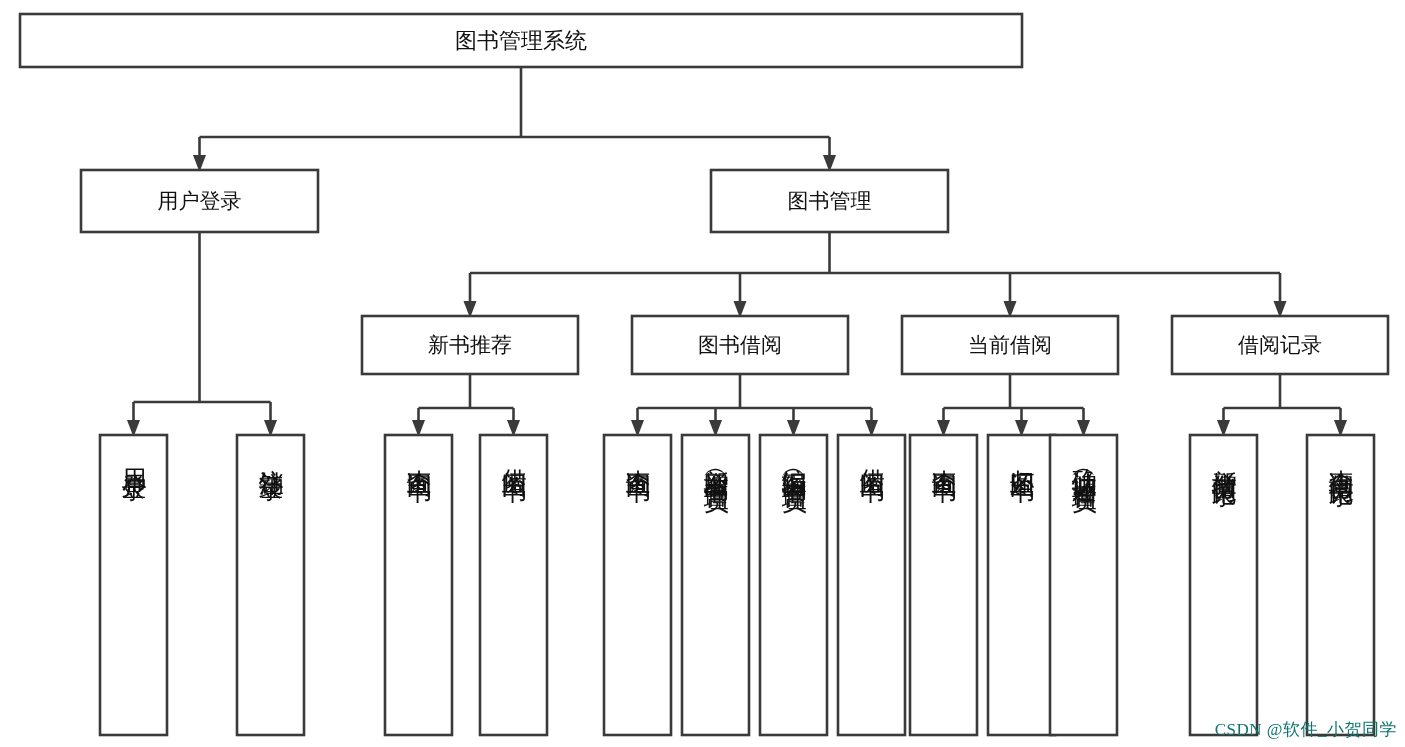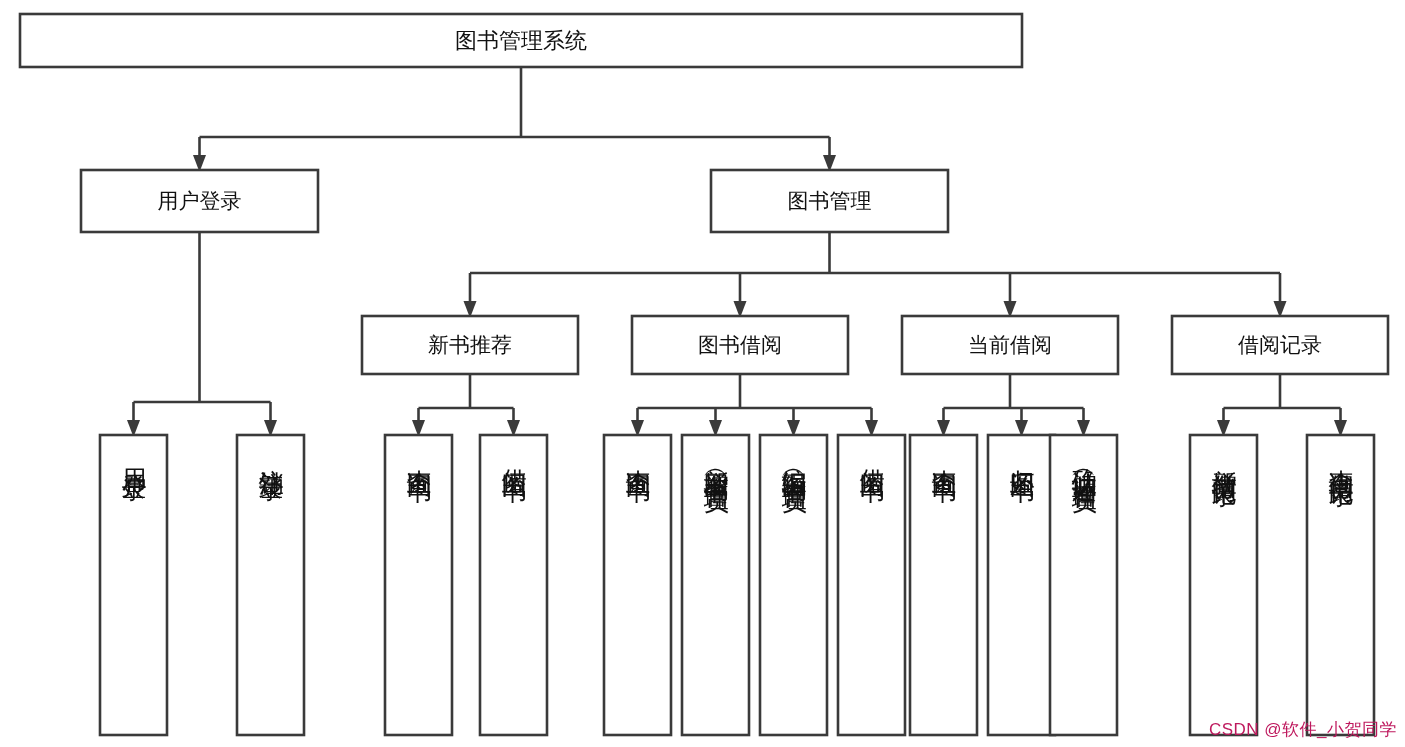--- a/index.html
+++ b/index.html
@@ -69,23 +69,23 @@
     line-height: 1.05;
     letter-spacing: 3px;
     color: #111111;
     white-space: nowrap;
     text-align: left;
   }
   .watermark {
     position: absolute;
     right: 8px;
     bottom: 6px;
-    font-family: Liberation Sans, sans-serif;
+    font-family: Liberation Serif, serif;
     font-size: 17px;
-    color: #be185d;
+    color: #0f766e;
     white-space: nowrap;
     letter-spacing: 0.5px;
   }
 </style>
 </head>
 <body>
 
 <div id="diagram-root">
 
   <svg id="diagram-svg" viewBox="0 0 1405 747">

